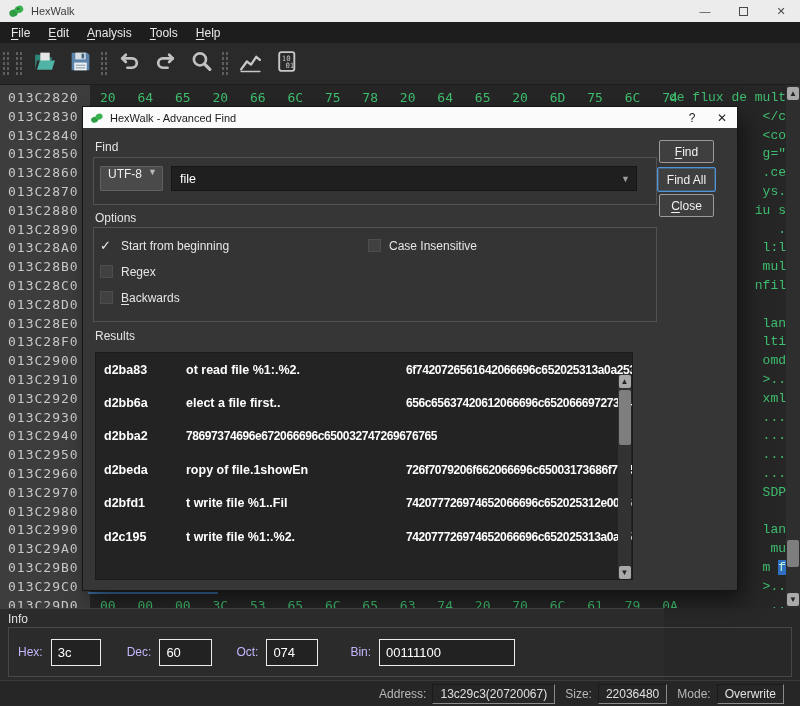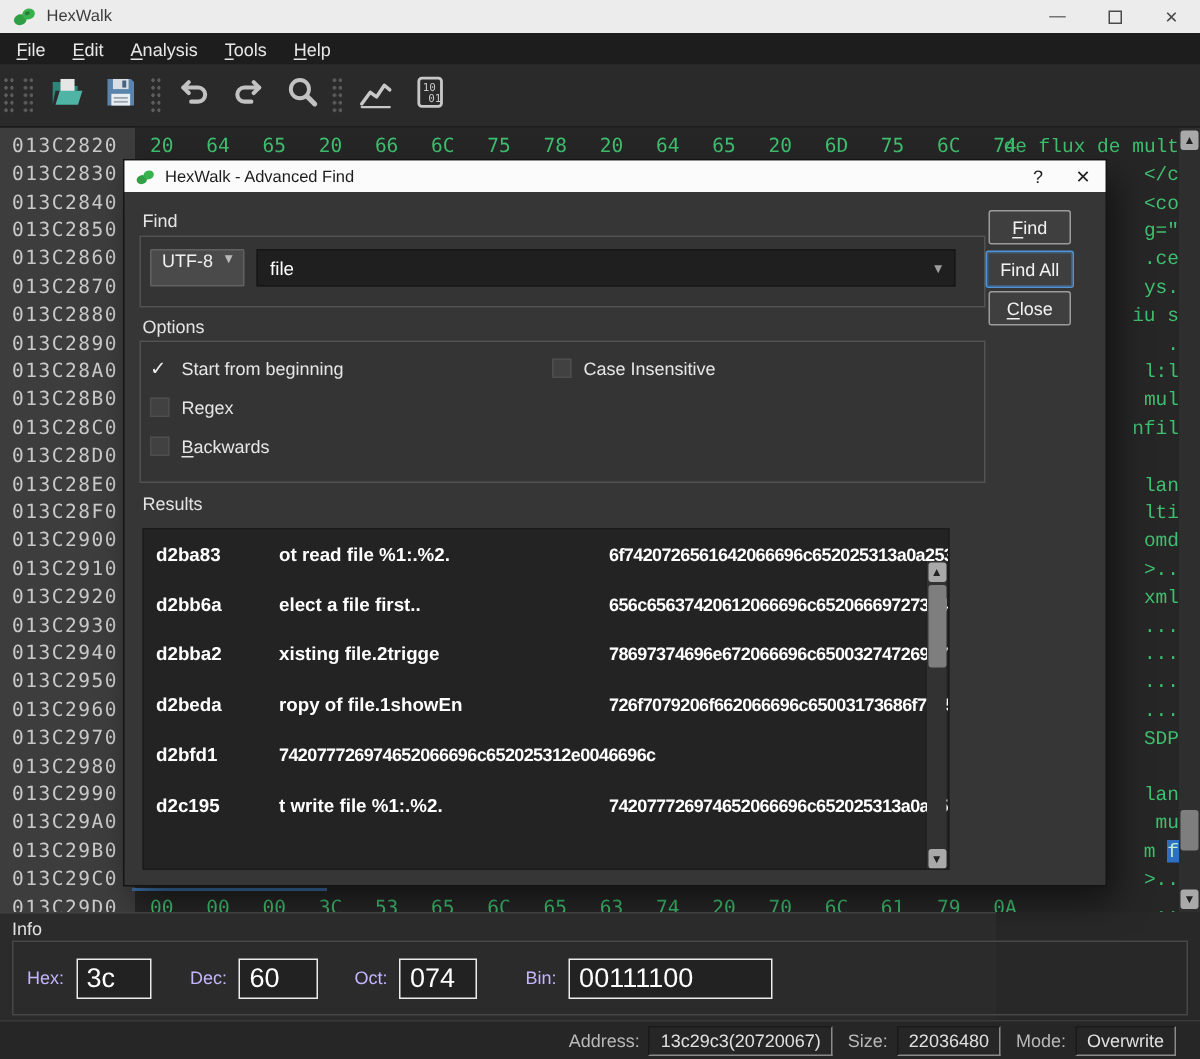--- a/index.html
+++ b/index.html
@@ -97,21 +97,21 @@
   #tbl-scroll { position:absolute; right:1px; top:21px; width:13px; height:206px; background:#323232; }
   
   #infopanel { position:absolute; top:608px; left:0; width:664px; height:72px;
     background:#2b2b2b; border-top:1px solid #404040; z-index:35; }
   #info-label { position:absolute; left:8px; top:3px; font-size:12px; color:#e0e0e0; }
   #info-frame { position:absolute; left:8px; top:18px; width:784px; height:50px;
     border:1px solid #474747; display:flex; align-items:center; }
   .ifield { display:flex; align-items:center; }
   .ifield .lab { font-size:12px; color:#c4b5fd; margin-right:8px; }
   .ifield .val { height:27px; background:#222222; border:1px solid #ececec;
-    color:#ffffff; font-size:18px; display:flex; align-items:center; padding-left:6px; }
+    color:#ffffff; font-size:13px; display:flex; align-items:center; padding-left:6px; }
   
   #statusbar { position:absolute; top:680px; left:0; width:800px; height:26px;
     background:#262626; border-top:1px solid #3a3a3a; display:flex; align-items:center;
     justify-content:flex-end; padding-right:16px; z-index:35; }
   .st-lab { font-size:12px; color:#b9b9b9; margin:0 6px 0 10px; }
   .st-panel { font-size:12px; color:#e0e0e0; padding:2px 7px;
     border:1px solid #1a1a1a; border-right-color:#8a8a8a; border-bottom-color:#8a8a8a; }
   #resize-grip { position:absolute; right:2px; bottom:2px; width:11px; height:11px;
     background:linear-gradient(135deg, transparent 0 55%, #7e7e7e 55% 63%, transparent 63% 75%, #7e7e7e 75% 83%, transparent 83%); }
 </style>
@@ -318,30 +318,30 @@
           <div class="rc con">ot read <b>file</b> %1:.%2.</div>
           <div class="rc hex">6f74207265616420<b>66696c65</b>2025313a0a25322e</div>
         </div>
         <div class="rrow">
           <div class="rc cur">d2bb6a</div>
           <div class="rc con">elect a <b>file</b> first..</div>
           <div class="rc hex">656c656374206120<b>66696c65</b>2066697273742e2e</div>
         </div>
         <div class="rrow">
           <div class="rc cur">d2bba2</div>
-          <div class="rc con">xisting <b>file</b>.2trigge</div>
           <div class="rc hex">78697374696e6720<b>66696c65</b>0032747269676765</div>
         </div>
         <div class="rrow">
           <div class="rc cur">d2beda</div>
           <div class="rc con">ropy of <b>file</b>.1showEn</div>
           <div class="rc hex">726f7079206f6620<b>66696c65</b>003173686f77456e</div>
         </div>
         <div class="rrow">
           <div class="rc cur">d2bfd1</div>
+          <div class="rc con">t write <b>file</b> %1..Fil</div>
           <div class="rc hex">7420777269746520<b>66696c65</b>2025312e0046696c</div>
         </div>
         <div class="rrow">
           <div class="rc cur">d2c195</div>
           <div class="rc con">t write <b>file</b> %1:.%2.</div>
           <div class="rc hex">7420777269746520<b>66696c65</b>2025313a0a25322e</div>
         </div>
         <div class="rrow"></div>
       </div>
     <div id="tbl-scroll">

